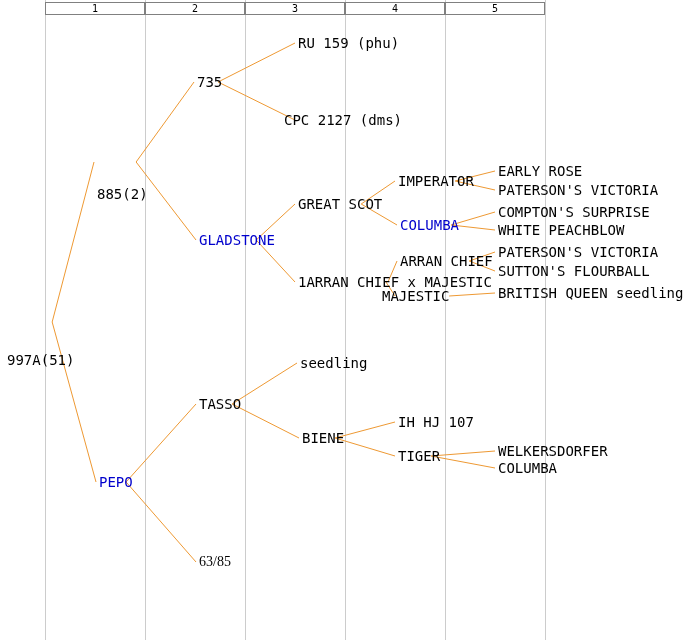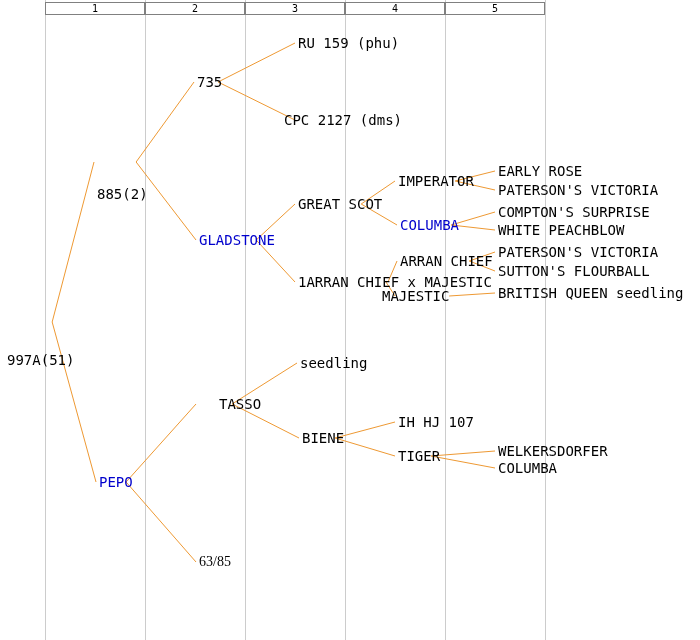--- a/index.html
+++ b/index.html
@@ -71,21 +71,21 @@
       <line x1="335.1" y1="438" x2="395" y2="422" stroke="#EE9933" stroke-width="1"></line>
       <line x1="335.1" y1="438" x2="395" y2="456" stroke="#EE9933" stroke-width="1"></line>
       <line x1="431.1" y1="456" x2="495" y2="451" stroke="#EE9933" stroke-width="1"></line>
       <line x1="431.1" y1="456" x2="495" y2="468" stroke="#EE9933" stroke-width="1"></line>
     </svg>
 <span class="node" style="left: 7px; top: 316px; color: rgb(0, 0, 0); margin-top: 38px;">997A(51)</span>
     <span class="node" style="left: 97px; top: 156px; color: rgb(0, 0, 0); margin-top: 32px;">885(2)</span>
     <span class="node link" style="left: 99px; top: 476px; color: rgb(0, 0, 204);">PEPO</span>
     <span class="node" style="left: 197px; top: 76px; color: rgb(0, 0, 0);">735</span>
     <span class="node link" style="left: 199px; top: 234px; color: rgb(0, 0, 204);">GLADSTONE</span>
-    <span class="node" style="left: 199px; top: 398px; color: rgb(0, 0, 0); margin-left: 20px;">TASSO</span>
+    <span class="node" style="left: 199px; top: 398px; color: rgb(0, 0, 0);">TASSO</span>
     <span class="node" style="left: 199px; top: 556px; color: rgb(0, 0, 0); font-family: Liberation Serif, serif;">63/85</span>
     <span class="node" style="left: 298px; top: 37px; color: rgb(0, 0, 0);">RU 159 (phu)</span>
     <span class="node" style="left: 284px; top: 114px; color: rgb(0, 0, 0);">CPC 2127 (dms)</span>
     <span class="node" style="left: 298px; top: 198px; color: rgb(0, 0, 0);">GREAT SCOT</span>
     <span class="node" style="left: 298px; top: 276px; color: rgb(0, 0, 0);">1ARRAN CHIEF x MAJESTIC</span>
     <span class="node" style="left: 300px; top: 357px; color: rgb(0, 0, 0);">seedling</span>
     <span class="node" style="left: 302px; top: 432px; color: rgb(0, 0, 0);">BIENE</span>
     <span class="node" style="left: 398px; top: 175px; color: rgb(0, 0, 0);">IMPERATOR</span>
     <span class="node link" style="left: 400px; top: 219px; color: rgb(0, 0, 204);">COLUMBA</span>
     <span class="node" style="left: 400px; top: 255px; color: rgb(0, 0, 0);">ARRAN CHIEF</span>

